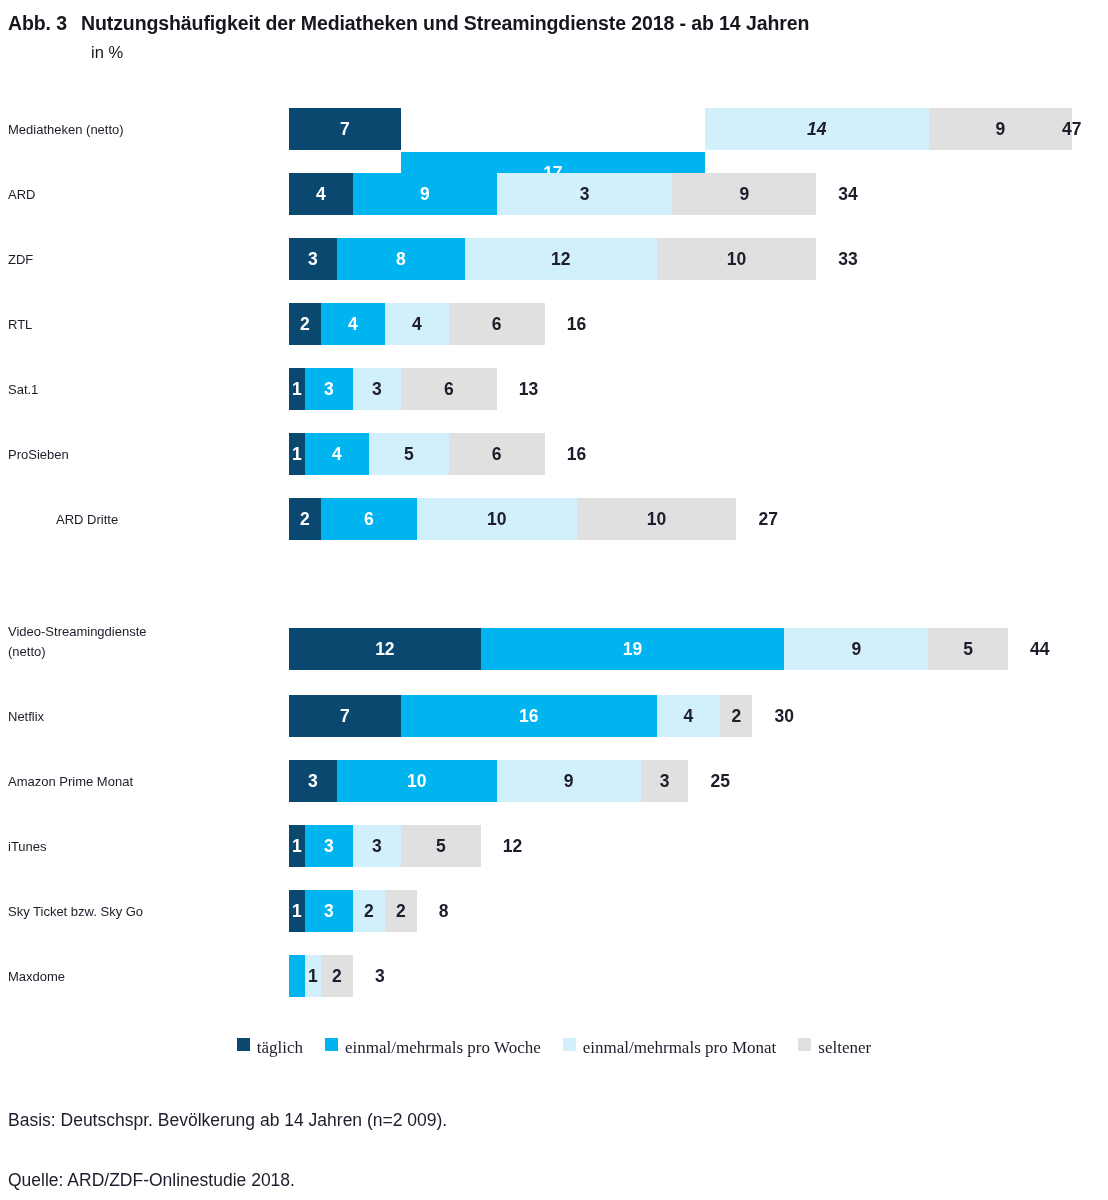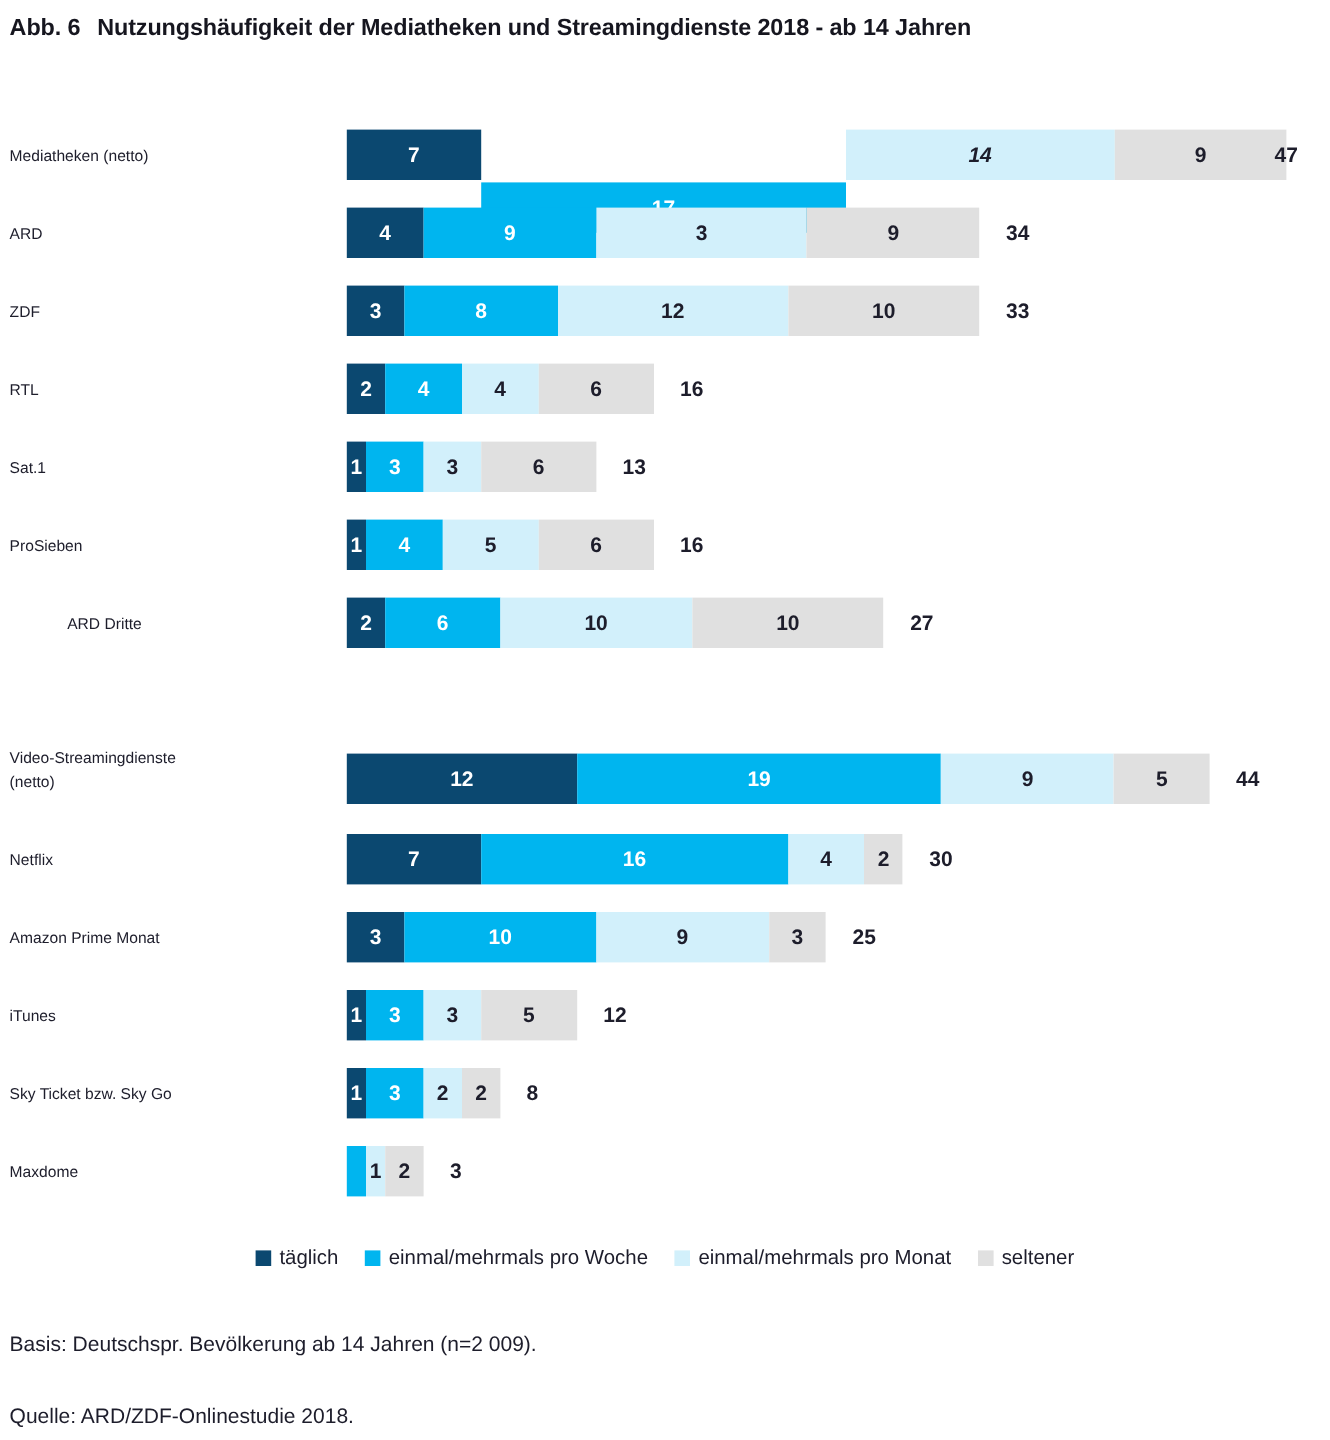--- a/index.html
+++ b/index.html
@@ -100,22 +100,22 @@
     left: 0;
     width: 1108px;
     display: flex;
     justify-content: center;
     align-items: center;
     gap: 0px;
     font-size: 17px;
   }
   .legend-item {
     display: flex;
-    align-items: center;
     margin-right: 22px;
+    font-family: Liberation Serif, serif;
   }
   .legend-item:last-child { margin-right: 0; }
   .legend-swatch {
     width: 13px;
     height: 13px;
     margin-right: 7px;
     flex: 0 0 auto;
   }
   .legend-label { color: #1d1d2b; }
 
@@ -127,22 +127,23 @@
     color: #1d1d2b;
   }
   #basis-note { top: 1110px; }
   #source-note { top: 1170px; }
 </style>
 </head>
 <body>
 
 <div id="title-block">
   <div id="title-line1">
-    <span id="title-fig">Abb. 6</span><span>Nutzungshäufigkeit der Mediatheken und Streamingdienste 2018  -  ab 14 Jahren</span>
+    <span id="title-fig">Abb. 3</span><span>Nutzungshäufigkeit der Mediatheken und Streamingdienste 2018  -  ab 14 Jahren</span>
   </div>
+  <div id="title-sub">in %</div>
 </div>
 
 <div id="chart">
     <div class="row" style="top: 0px;">
       <div class="row-label" style="top: 120px;">Mediatheken (netto)</div>
       <div class="bar" style="left: 289px; top: 108px;">
         <div class="seg seg-daily" style="width: 111.86px;">
           <span>7</span>
         </div>
         <div class="seg seg-week" style="width: 304px; margin-top: 44px;">

